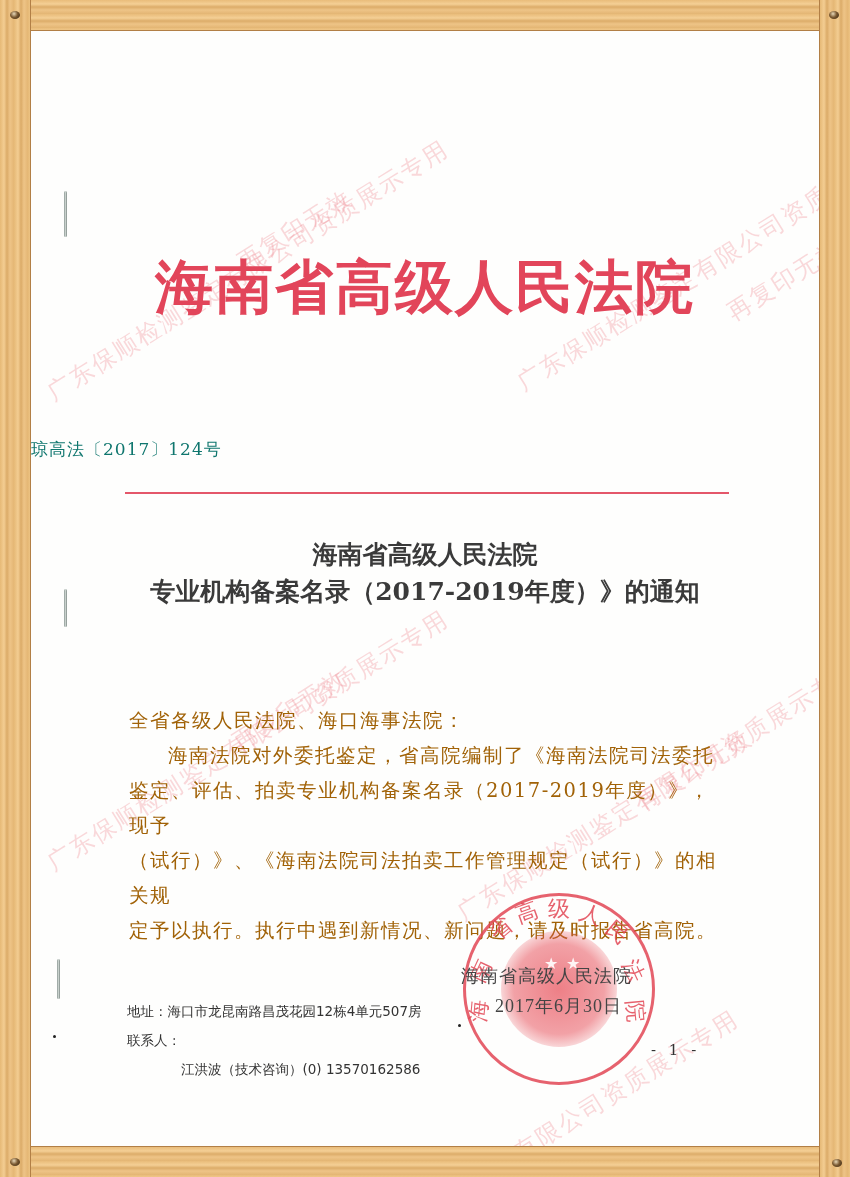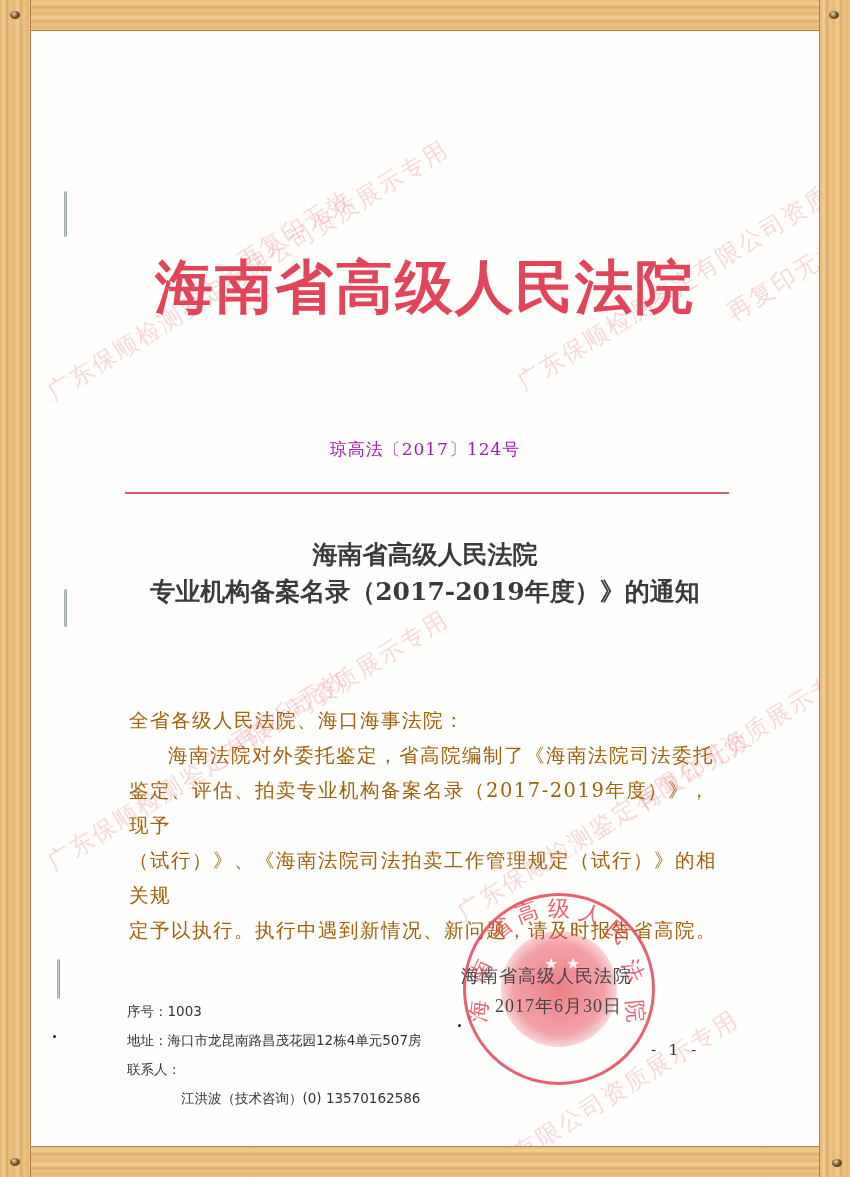--- a/index.html
+++ b/index.html
@@ -7,21 +7,21 @@
   .frame-top, .frame-bottom, .frame-left, .frame-right { position:absolute; background: repeating-linear-gradient(0deg, #e5b877 0px, #f0c88c 3px, #dcae6c 5px, #ecc283 8px); }
   .frame-top { left:0; top:0; width:850px; height:30px; background: repeating-linear-gradient(180deg, #e9bc7a 0px, #f4cf95 4px, #dcac69 7px, #eec487 10px, #e3b573 14px); border-bottom:1px solid #b27f46; }
   .frame-bottom { left:0; bottom:0; width:850px; height:30px; background: repeating-linear-gradient(180deg, #e9bc7a 0px, #f4cf95 4px, #dcac69 7px, #eec487 10px, #e3b573 14px); border-top:1px solid #b27f46; }
   .frame-left { left:0; top:0; width:30px; height:1177px; background: repeating-linear-gradient(90deg, #e6b976 0px, #f3cd92 4px, #dbab68 7px, #eec487 10px, #e4b674 14px); border-right:1px solid #b27f46; }
   .frame-right { right:0; top:0; width:30px; height:1177px; background: repeating-linear-gradient(90deg, #e6b976 0px, #f3cd92 4px, #dbab68 7px, #eec487 10px, #e4b674 14px); border-left:1px solid #b27f46; }
   .nail { position:absolute; width:10px; height:8px; border-radius:50%; background: radial-gradient(circle at 40% 35%, #e8d8b8 0%, #7b5a32 45%, #2e1d0b 100%); z-index:3; }
   .paper { position:absolute; left:31px; top:31px; width:788px; height:1115px; background:#fefefd; overflow:hidden; }
   .staple { position:absolute; width:3px; background:linear-gradient(90deg,#8e9a96,#c8d0cc,#7d8985); border-radius:2px; }
   .wm { position:absolute; color:rgba(236,120,130,0.28); font-family:"DejaVu Sans", sans-serif; font-size:24px; white-space:nowrap; transform:rotate(-32deg); transform-origin:left top; letter-spacing:2px; }
   .masthead { position:absolute; left:0; width:788px; top:218px; text-align:center; color:#e2455a; font-family:"DejaVu Serif", serif; font-weight:bold; font-size:58px; letter-spacing:2px; }
-  .docno { position:absolute; left:0; width:788px; top:407px; text-align:center; color:#a21caf; font-size:17px; letter-spacing:1px; }
+  .docno { position:absolute; left:0; width:788px; top:407px; text-align:left; color:#0f766e; font-size:17px; letter-spacing:1px; }
   .redline { position:absolute; left:94px; width:604px; top:461px; height:2px; background:#e4576a; }
   .title { position:absolute; left:0; width:788px; top:505px; text-align:center; color:#3a3a3a; font-weight:bold; font-size:25px; line-height:37px; }
   .body { position:absolute; left:98px; width:600px; top:672px; color:#a16207; font-size:19.5px; line-height:35px; letter-spacing:1.5px; }
   .body p { margin:0; }
   .indent { text-indent:2em; }
   .seal { position:absolute; left:432px; top:862px; width:186px; height:186px; border-radius:50%; border:3px solid rgba(226,70,85,0.85); }
   .seal-inner { position:absolute; left:35px; top:35px; width:116px; height:116px; border-radius:50%; background:radial-gradient(circle, rgba(232,85,95,0.75) 0%, rgba(232,85,95,0.55) 55%, rgba(232,85,95,0.15) 75%, transparent 76%); }
   .seal-ring-text { position:absolute; color:rgba(226,70,85,0.85); font-size:22px; }
   .seal-star { position:absolute; color:rgba(255,255,255,0.9); font-size:16px; }
   .sign { position:absolute; left:430px; top:930px; color:#444; font-size:18px; line-height:30px; letter-spacing:1px; }
@@ -96,24 +96,20 @@
 
   <div class="sign">
     <div>海南省高级人民法院</div>
     <div class="date">2017年6月30日</div>
   </div>
 
   <div class="pageno">- 1 -</div>
 
   <div class="info">
     <div class="row">
-      <span>序号：</span>
-      <span>1003</span>
-    </div>
-    <div class="row">
       <span>地址：</span>
       <span>海口市龙昆南路昌茂花园12栋4单元507房</span>
     </div>
     <div class="row">
       <span>联系人：</span>
     </div>
     <div class="row sub">
       <span>江洪波（技术咨询）(0) 13570162586</span>
     </div>
   </div>

